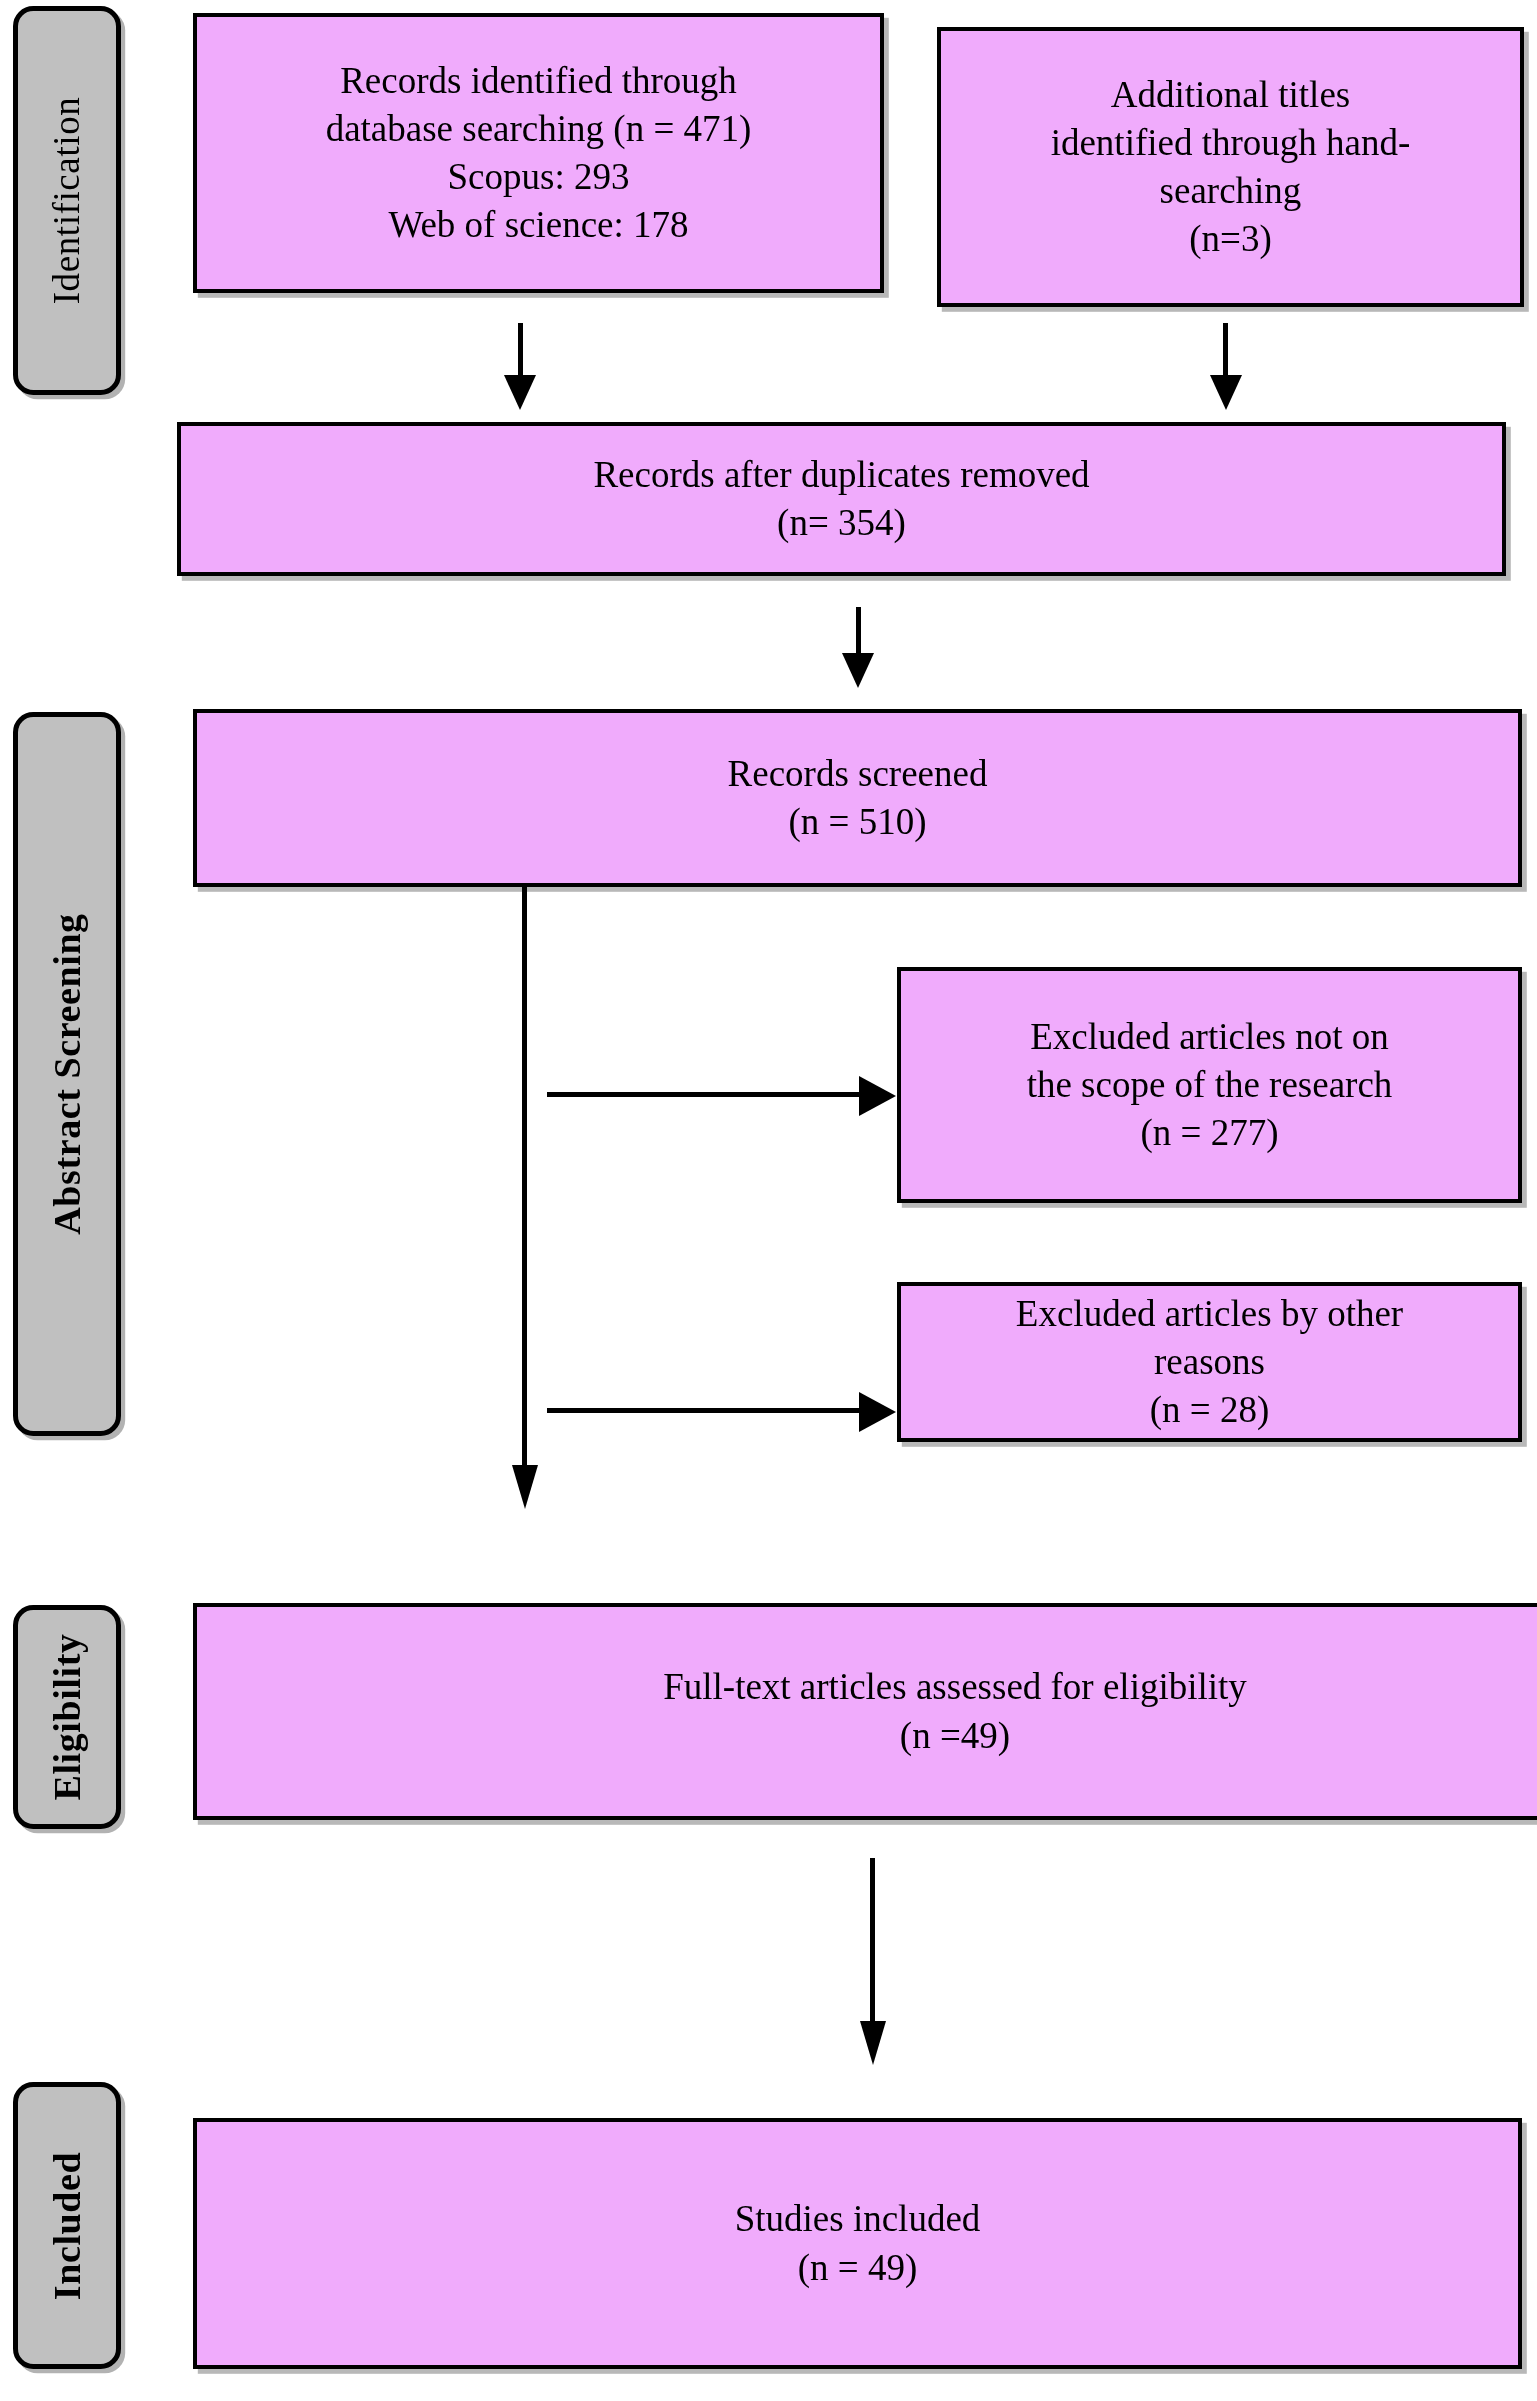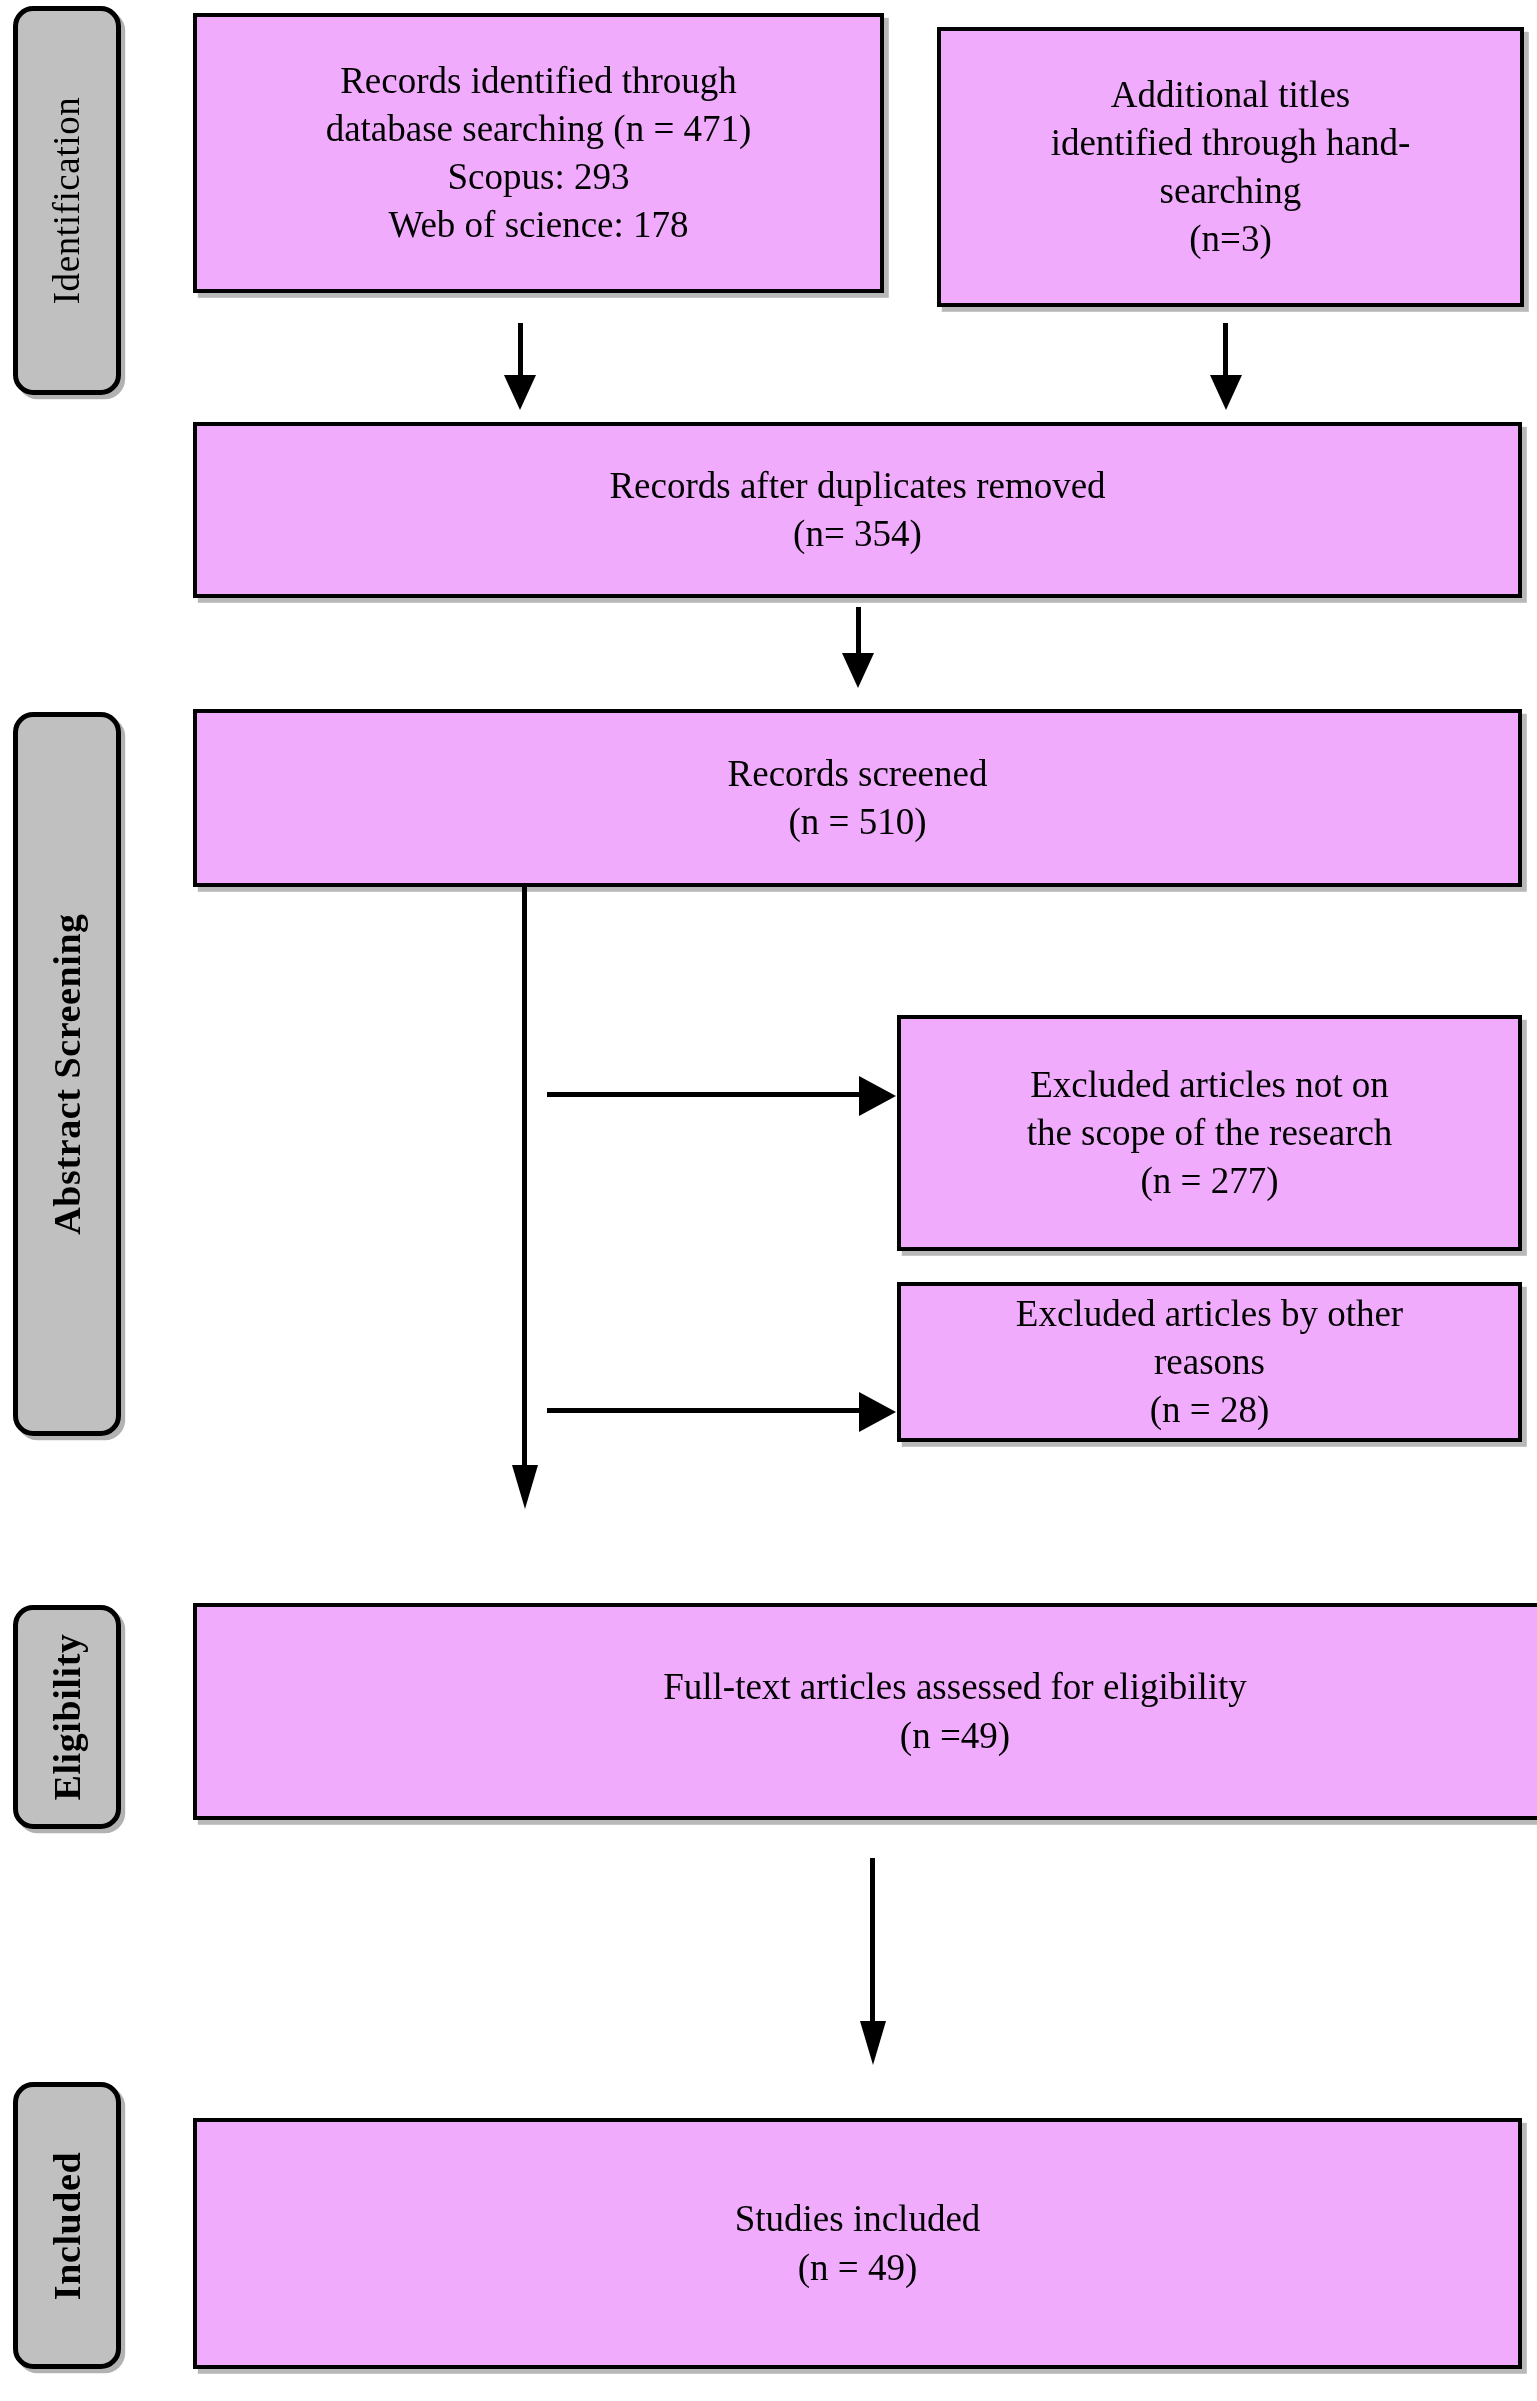--- a/index.html
+++ b/index.html
@@ -134,21 +134,21 @@
 searching
 (n=3)</span>
   </div>
 
   <div class="v-line" style="left:518px; top:323px; width:5.4px; height:66px;"></div>
   <div class="arrow-down" style="left:504px; top:375px;"></div>
 
   <div class="v-line" style="left:1223px; top:323px; width:5.4px; height:66px;"></div>
   <div class="arrow-down" style="left:1210px; top:375px;"></div>
 
-  <div class="flow-box" style="left:193px; top:422px; width:1329px; height:176px;">
+  <div class="flow-box" style="left:177px; top:422px; width:1329px; height:154px;">
     <span class="line">Records after duplicates removed
 (n= 354)</span>
   </div>
 
   <div class="v-line" style="left:856px; top:607px; width:5.4px; height:60px;"></div>
   <div class="arrow-down" style="left:842px; top:653px;"></div>
 
   <div class="flow-box" style="left:193px; top:709px; width:1329px; height:178px;">
     <span class="line">Records screened
 (n = 510)</span>
@@ -156,21 +156,21 @@
 
   <div class="v-line" style="left:522px; top:887px; width:5.4px; height:605px;"></div>
   <div class="arrow-down slim" style="left:512px; top:1465px;"></div>
 
   <div class="h-line" style="left:547px; top:1092px; width:314px; height:5.4px;"></div>
   <div class="arrow-right" style="left:859px; top:1076px;"></div>
 
   <div class="h-line" style="left:547px; top:1408px; width:314px; height:5.4px;"></div>
   <div class="arrow-right" style="left:859px; top:1392px;"></div>
 
-  <div class="flow-box" style="left:897px; top:1015px; width:625px; height:236px;">
+  <div class="flow-box" style="left:897px; top:967px; width:625px; height:236px;">
     <span class="line">Excluded articles not on
 the scope of the research
 (n = 277)</span>
   </div>
 
   <div class="flow-box" style="left:897px; top:1282px; width:625px; height:160px;">
     <span class="line">Excluded articles by other
 reasons
 (n = 28)</span>
   </div>

